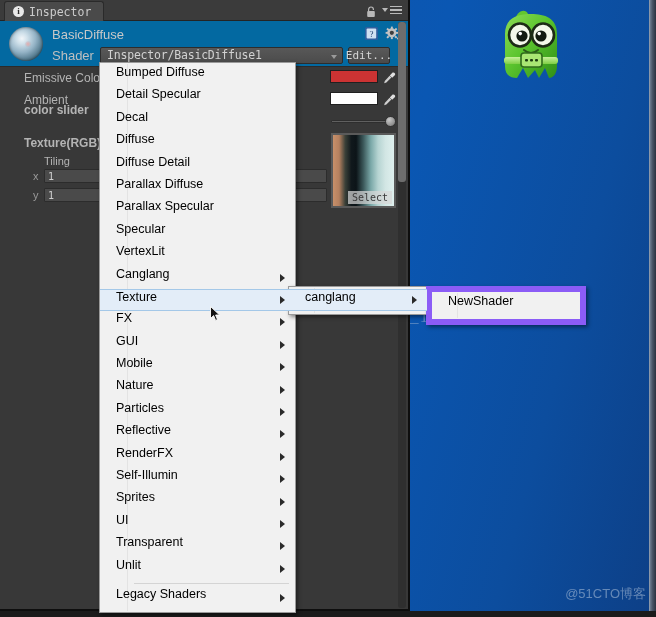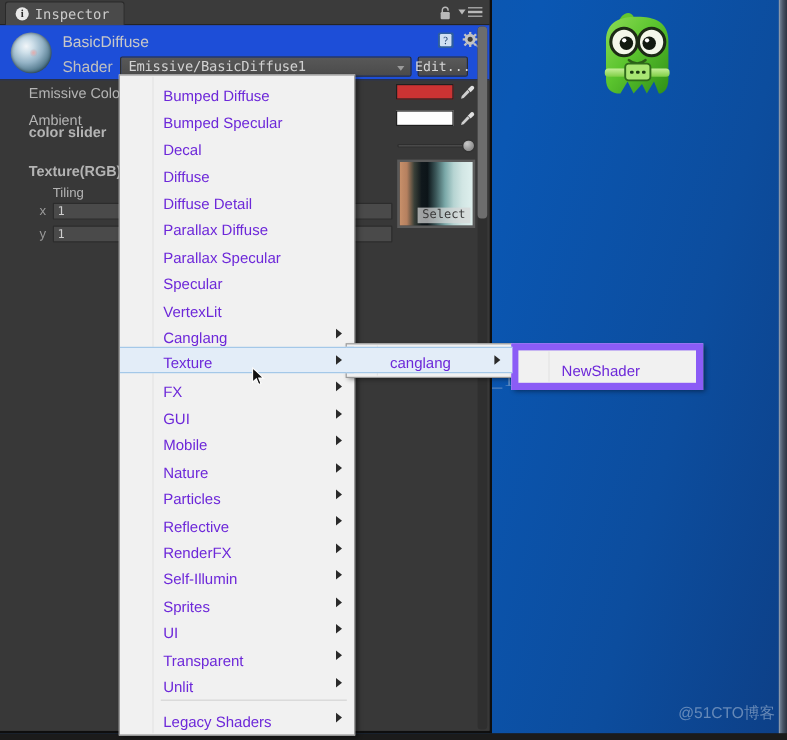--- a/index.html
+++ b/index.html
@@ -110,21 +110,21 @@
     border-right: 3.5px solid transparent;
     border-top: 4px solid #b9b9b9;
   }
   .icon-menu .lines { display: flex; flex-direction: column; gap: 2px; }
   .icon-menu .lines i { display: block; width: 12px; height: 1.5px; background: #b9b9b9; }
 
   
   .insp-header {
     position: relative;
     height: 46px;
-    background: #1d4ed8;
+    background: #0369a1;
     border-bottom: 1px solid #2b2b2b;
   }
   .mat-preview {
     position: absolute; left: 9px; top: 6px;
     width: 34px; height: 34px; border-radius: 50%;
     background: radial-gradient(circle at 38% 34%, #f2f6f9 0%, #cfe0ea 18%, #94b3c6 45%, #4d7488 72%, #1d333f 100%);
     box-shadow: inset 0 0 3px rgba(0,0,0,0.6);
   }
   .mat-preview::after {
     content: "";
@@ -217,21 +217,21 @@
     border: 1px solid #2e2e2e;
   }
   .slider-knob {
     position: absolute;
     width: 11px; height: 11px; border-radius: 50%;
     background: radial-gradient(circle at 35% 30%, #c9c9c9, #8d8d8d 70%, #6a6a6a);
     border: 1px solid #333;
   }
   .tex-preview {
     position: absolute;
-    width: 65px; height: 57px;
+    width: 65px; height: 75px;
     border: 2px solid #5a5a5a;
     background:
       linear-gradient(90deg,
         #c8906a 0%, #b5805f 10%,
         #3a4038 20%, #10181c 30%, #0c1418 38%,
         #3d5a5c 50%, #7aa8a8 62%,
         #b6d4d2 74%, #d2e6e4 86%, #dff0ee 100%);
   }
   .tex-select {
     position: absolute;
@@ -269,24 +269,24 @@
   }
   .menu-gutter {
     position: absolute; left: 1px; top: 1px;
     width: 27px; bottom: 1px;
     background: #f1f1f1;
     border-right: 1px solid #e3e3e3;
   }
   .menu-item {
     position: relative;
     height: 22.4px;
-    display: flex; align-items: flex-end;
-    padding-left: 36px; padding-right: 22px;
+    display: flex; align-items: flex-start;
+    padding-left: 16px; padding-right: 22px;
     font-size: 12.5px;
-    color: #6d28d9;
+    color: #000000;
     white-space: nowrap;
     z-index: 2;
   }
   .menu-item.selected {
     background: #e3edf8;
     border-top: 1px solid #a4c8e8;
     border-bottom: 1px solid #a4c8e8;
     height: 22.4px;
   }
   .menu-item .arrow {
@@ -430,21 +430,21 @@
             </g>
             <circle cx="6.8" cy="6.8" r="2.1" fill="#3d3d3d"></circle>
             <path d="M11.6 11.8 l2.4 0 l-1.2 2 z" fill="#c3c3c3"></path>
           </svg>
         </span>
       </div>
 
       <div class="shader-row">
         <div class="shader-label">Shader</div>
         <div class="shader-dd">
-          <span>Emissive/BasicDiffuse1</span>
+          <span>Inspector/BasicDiffuse1</span>
           <span class="dd-caret"></span>
         </div>
         <div class="edit-btn">Edit...</div>
       </div>
     </div>
 
     <div class="insp-body">
 
       <div class="prop-label" style="left:24px; top:4px;text-align:right;">Emissive Colo</div>
       <div class="prop-label" style="left:24px; top:26px;">Ambient</div>
@@ -490,21 +490,21 @@
   <div class="desktop-right-edge"></div>
   <div class="desktop-bottom-edge"></div>
 
   <div class="menu">
     <div class="menu-gutter"></div>
     <div id="menu-items">
         <div class="menu-item">
           <span>Bumped Diffuse</span>
         </div>
         <div class="menu-item">
-          <span>Bumped Specular</span>
+          <span>Detail Specular</span>
         </div>
         <div class="menu-item">
           <span>Decal</span>
         </div>
         <div class="menu-item">
           <span>Diffuse</span>
         </div>
         <div class="menu-item">
           <span>Diffuse Detail</span>
         </div>

